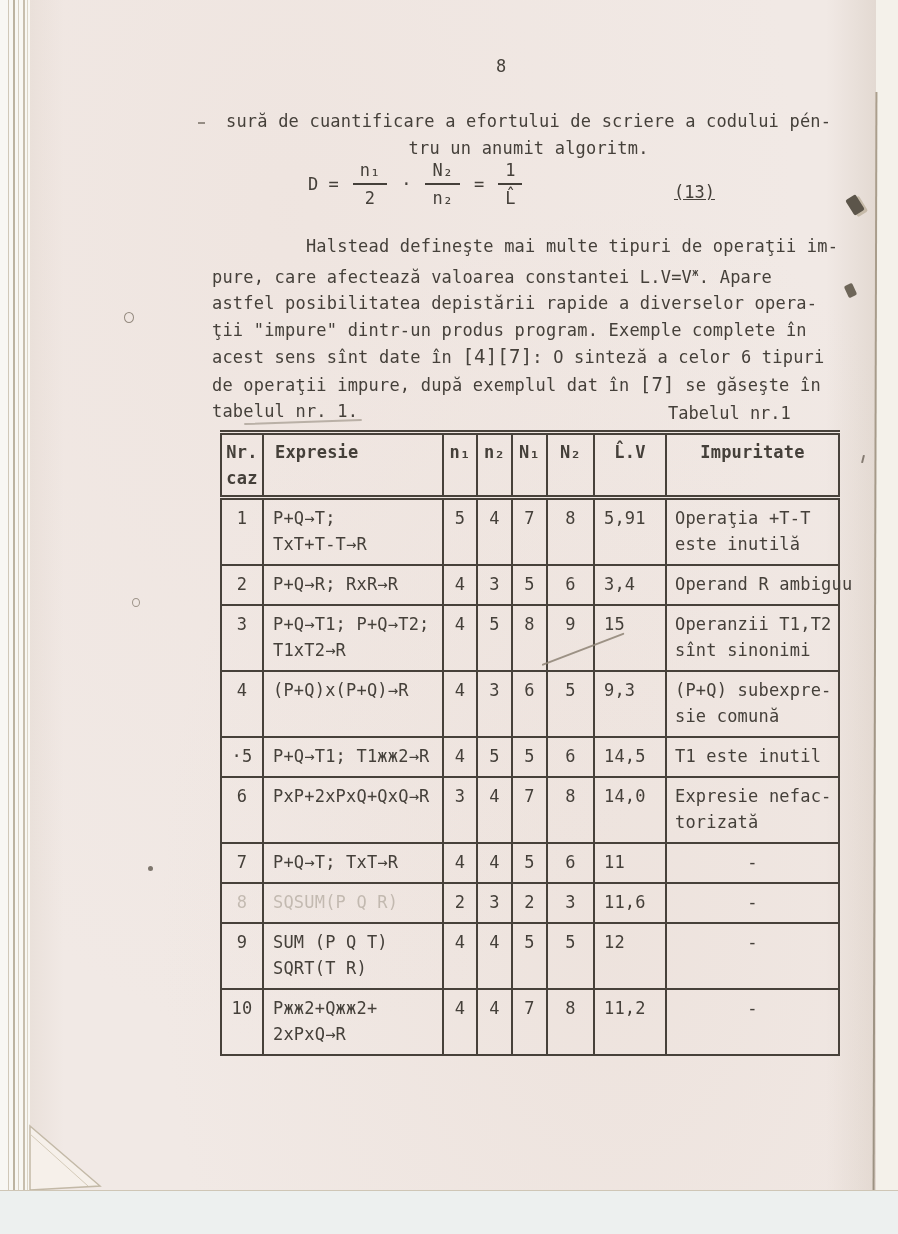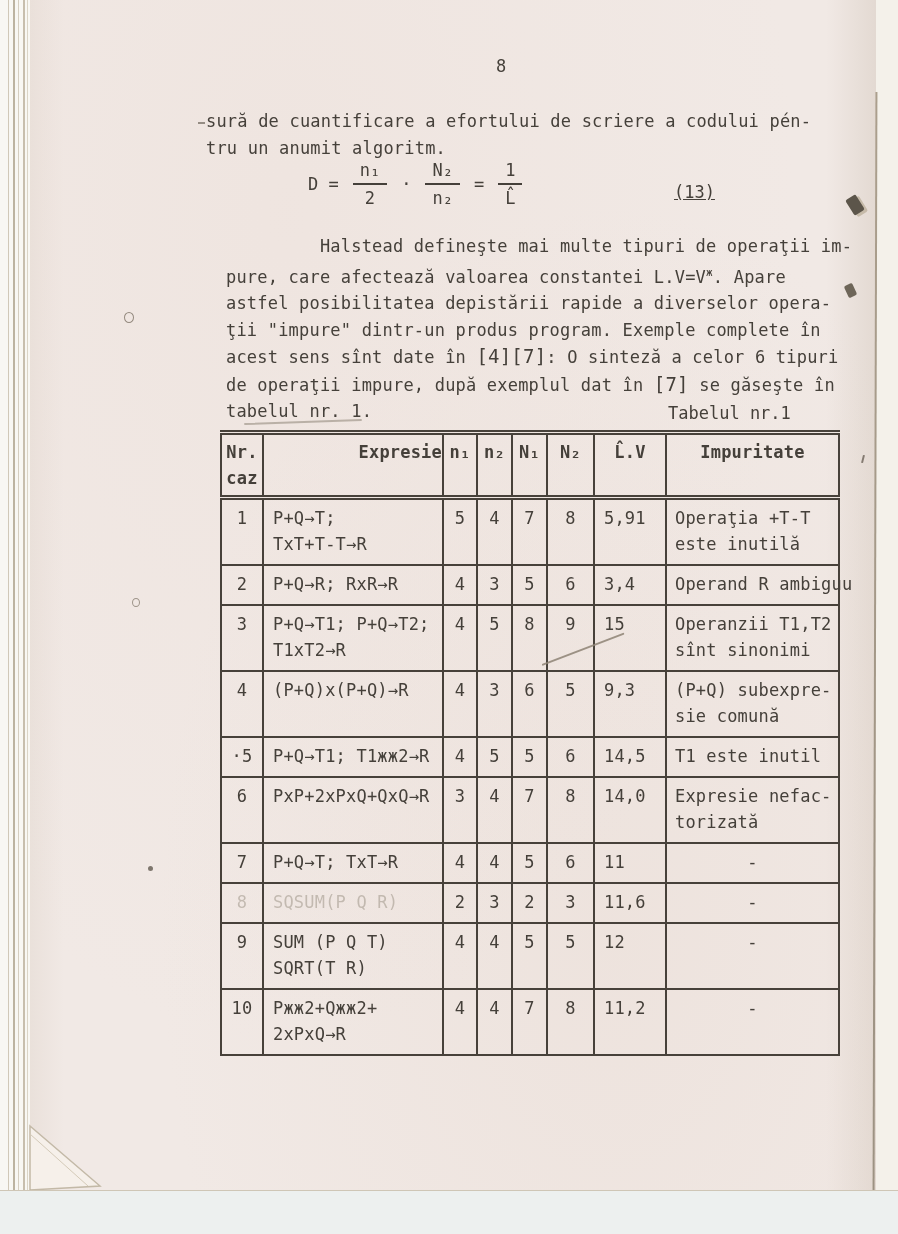--- a/index.html
+++ b/index.html
@@ -41,22 +41,22 @@
   .dotmark{position:absolute;left:118px;top:866px;width:5px;height:5px;background:#575046;border-radius:50%;opacity:.75;}
   .tick{position:absolute;left:168px;top:122px;width:7px;height:2px;background:#6f675c;opacity:.7;}
   .apos{position:absolute;left:832px;top:455px;width:2px;height:8px;background:#6b6257;transform:rotate(14deg);opacity:.8;}
   .slash{position:absolute;left:512px;top:664px;width:88px;height:2px;background:#8d8274;
     transform:rotate(-21deg);transform-origin:left center;border-radius:2px;opacity:.85;}
   .smudge-top{position:absolute;left:214px;top:421px;width:118px;height:2px;background:rgba(120,110,95,.45);
     transform:rotate(-2deg);border-radius:2px;}
 
   .pageno{position:absolute;left:466px;top:56px;font-size:17px;}
   .para{position:absolute;white-space:pre;font-size:17px;letter-spacing:.2px;}
-  .p1{left:176px;top:108px;line-height:27px;}
-  .p2{left:196px;top:233px;line-height:26.5px;}
+  .p1{left:196px;top:108px;line-height:27px;text-align:center;}
+  .p2{left:182px;top:233px;line-height:26.5px;}
   .p2 .sup{font-size:11px;vertical-align:7px;}
   .p2 .bracket{font-size:19px;}
   .formula{position:absolute;left:278px;top:160px;display:flex;align-items:center;gap:14px;font-size:17px;}
   .frac{display:inline-block;text-align:center;}
   .fnum{display:block;border-bottom:2px solid #45403a;padding:0 7px 3px;}
   .fden{display:block;padding-top:3px;}
   .eq-tag{position:absolute;left:644px;top:182px;font-size:17px;text-decoration:underline;}
   .tbl-label{position:absolute;left:638px;top:403px;font-size:17px;}
 
   table.imp{
@@ -64,21 +64,21 @@
     border-collapse:collapse;table-layout:fixed;
     font-size:17px;letter-spacing:.2px;
   }
   table.imp th,table.imp td{
     border:2px solid #47413a;vertical-align:top;
     padding:5px 0 7px;line-height:26px;white-space:pre;
     overflow:visible;font-weight:normal;
   }
   table.imp thead th{border-bottom:5px double #47413a;border-top:5px double #47413a;
     text-align:center;white-space:pre-line;padding-top:4px;padding-bottom:4px;font-weight:bold;}
-  table.imp thead th:nth-child(2){text-align:right;padding-left:0;}
+  table.imp thead th:nth-child(2){text-align:left;padding-left:11px;}
   table.imp td:nth-child(1){text-align:center;}
   table.imp td:nth-child(2){padding-left:9px;}
   table.imp td.num{text-align:center;}
   table.imp td.lv{padding-left:9px;}
   table.imp td:nth-child(8){padding-left:8px;margin-left:6px;}
   table.imp td.dash{text-align:center;padding-left:0;}
   table.imp td.faded{color:#978e80;opacity:.5;}
 </style>
 </head>
 <body>

